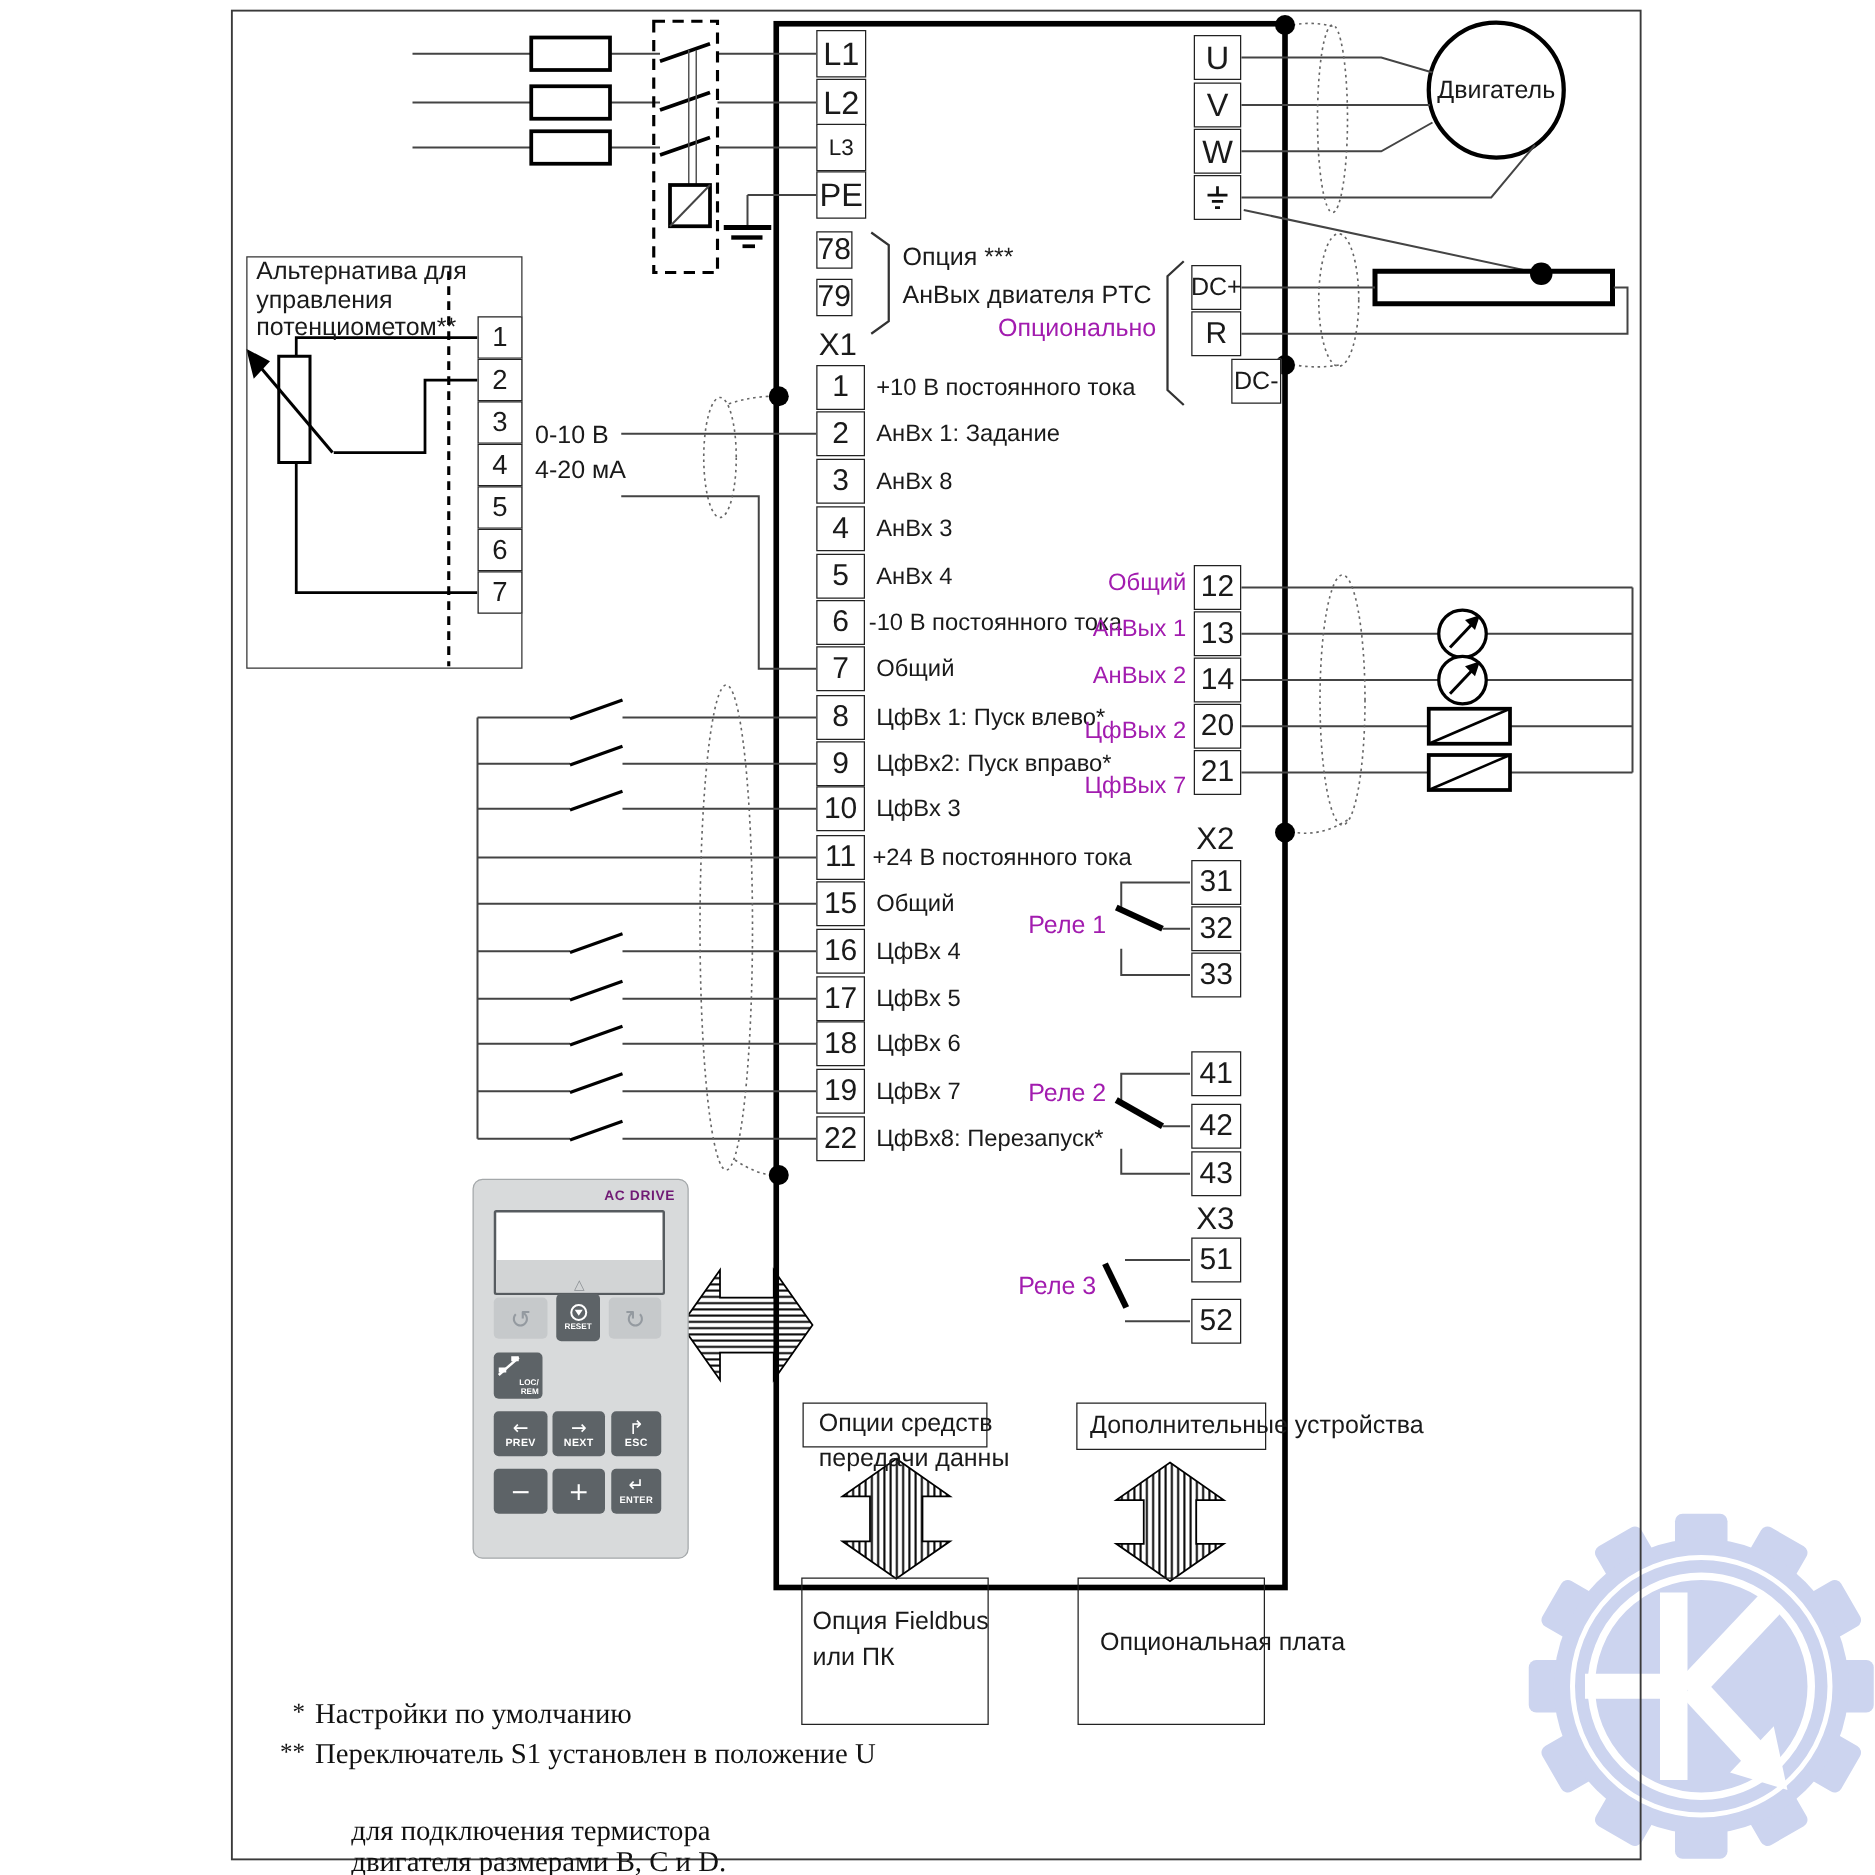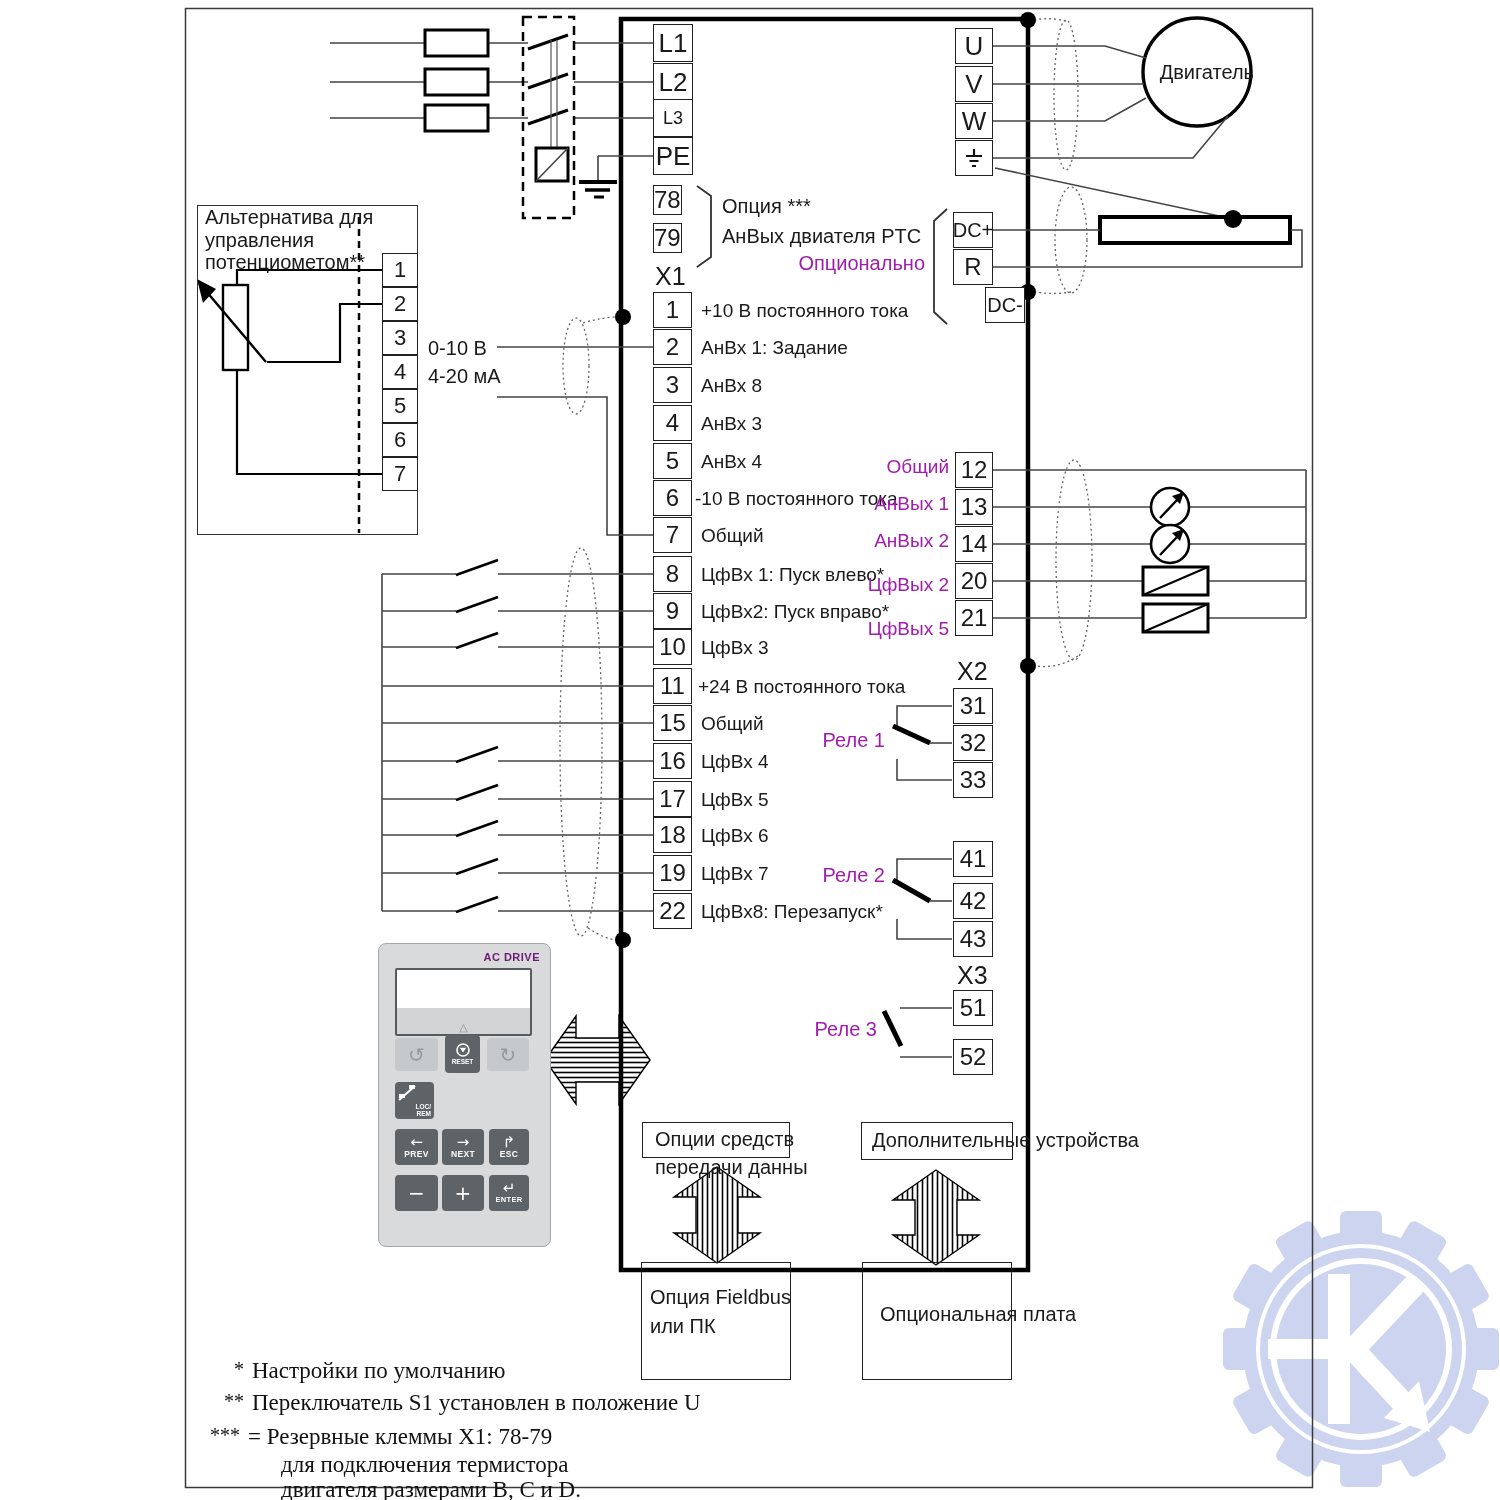--- a/index.html
+++ b/index.html
@@ -276,31 +276,31 @@
 
   <div class="term" style="left:955px;top:452px;width:38px;height:36px">12</div>
   <div class="term" style="left:955px;top:489px;width:38px;height:36px">13</div>
   <div class="term" style="left:955px;top:526px;width:38px;height:36px">14</div>
   <div class="term" style="left:955px;top:563px;width:38px;height:36px">20</div>
   <div class="term" style="left:955px;top:600px;width:38px;height:36px">21</div>
   <div class="rlbl" style="left:809px;top:456px;width:140px">Общий</div>
   <div class="rlbl" style="left:809px;top:493px;width:140px">АнВых 1</div>
   <div class="rlbl" style="left:809px;top:530px;width:140px">АнВых 2</div>
   <div class="rlbl" style="left:809px;top:574px;width:140px">ЦфВых 2</div>
-  <div class="rlbl" style="left:809px;top:618px;width:140px">ЦфВых 5</div>
+  <div class="rlbl" style="left:809px;top:618px;width:140px">ЦфВых 7</div>
 
   <div class="term" style="left:955px;top:28px;width:38px;height:36px;font-size:26px">U</div>
   <div class="term" style="left:955px;top:66px;width:38px;height:36px;font-size:26px">V</div>
   <div class="term" style="left:955px;top:103px;width:38px;height:36px;font-size:26px">W</div>
   <div class="term" style="left:955px;top:140px;width:38px;height:36px">
     <svg width="24" height="22" viewBox="0 0 24 22">
       <path d="M12 2 V9 M4 9 H20 M7.5 14 H16.5 M10 19 H14" stroke="#111" stroke-width="2.2" fill="none"></path>
     </svg>
   </div>
-  <div class="lbl" style="left:1140px;top:61px;width:114px;text-align:right;font-size:20px">Двигатель</div>
+  <div class="lbl" style="left:1140px;top:61px;width:114px;text-align:center;font-size:20px">Двигатель</div>
 
   <div class="term" style="left:953px;top:212px;width:40px;height:36px;font-size:20px">DC+</div>
   <div class="term" style="left:953px;top:249px;width:40px;height:36px">R</div>
   <div class="term" style="left:985px;top:287px;width:40px;height:36px;font-size:20px">DC-</div>
 
   <div class="hdr" style="left:957px;top:657px">X2</div>
   <div class="term" style="left:953px;top:688px;width:40px;height:36px">31</div>
   <div class="term" style="left:953px;top:725px;width:40px;height:36px">32</div>
   <div class="term" style="left:953px;top:762px;width:40px;height:36px">33</div>
   <div class="rlbl" style="left:765px;top:729px;width:120px;font-size:20px">Реле 1</div>
@@ -379,19 +379,16 @@
 
   <div class="boxlbl" style="left:862px;top:1262px;width:150px;height:118px"></div>
   <div class="lbl" style="left:880px;top:1303px;font-size:20px">Опциональная плата</div>
 
   <div class="fn" style="left:200px;top:1358px">
     <span class="fnm" style="width:44px">*</span><span>Настройки по умолчанию</span>
   </div>
   <div class="fn" style="left:192px;top:1390px">
     <span class="fnm" style="width:52px">**</span><span>Переключатель S1 установлен в положение U</span>
   </div>
-  <div class="fn" style="left:178px;top:1424px">
-    <span class="fnm" style="width:62px">***</span><span>= Резервные клеммы X1: 78-79</span>
-  </div>
   <div class="fn" style="left:281px;top:1452px">для подключения термистора</div>
   <div class="fn" style="left:281px;top:1477px">двигателя размерами B, C и D.</div>
 
 </div>
 
 </body></html>

